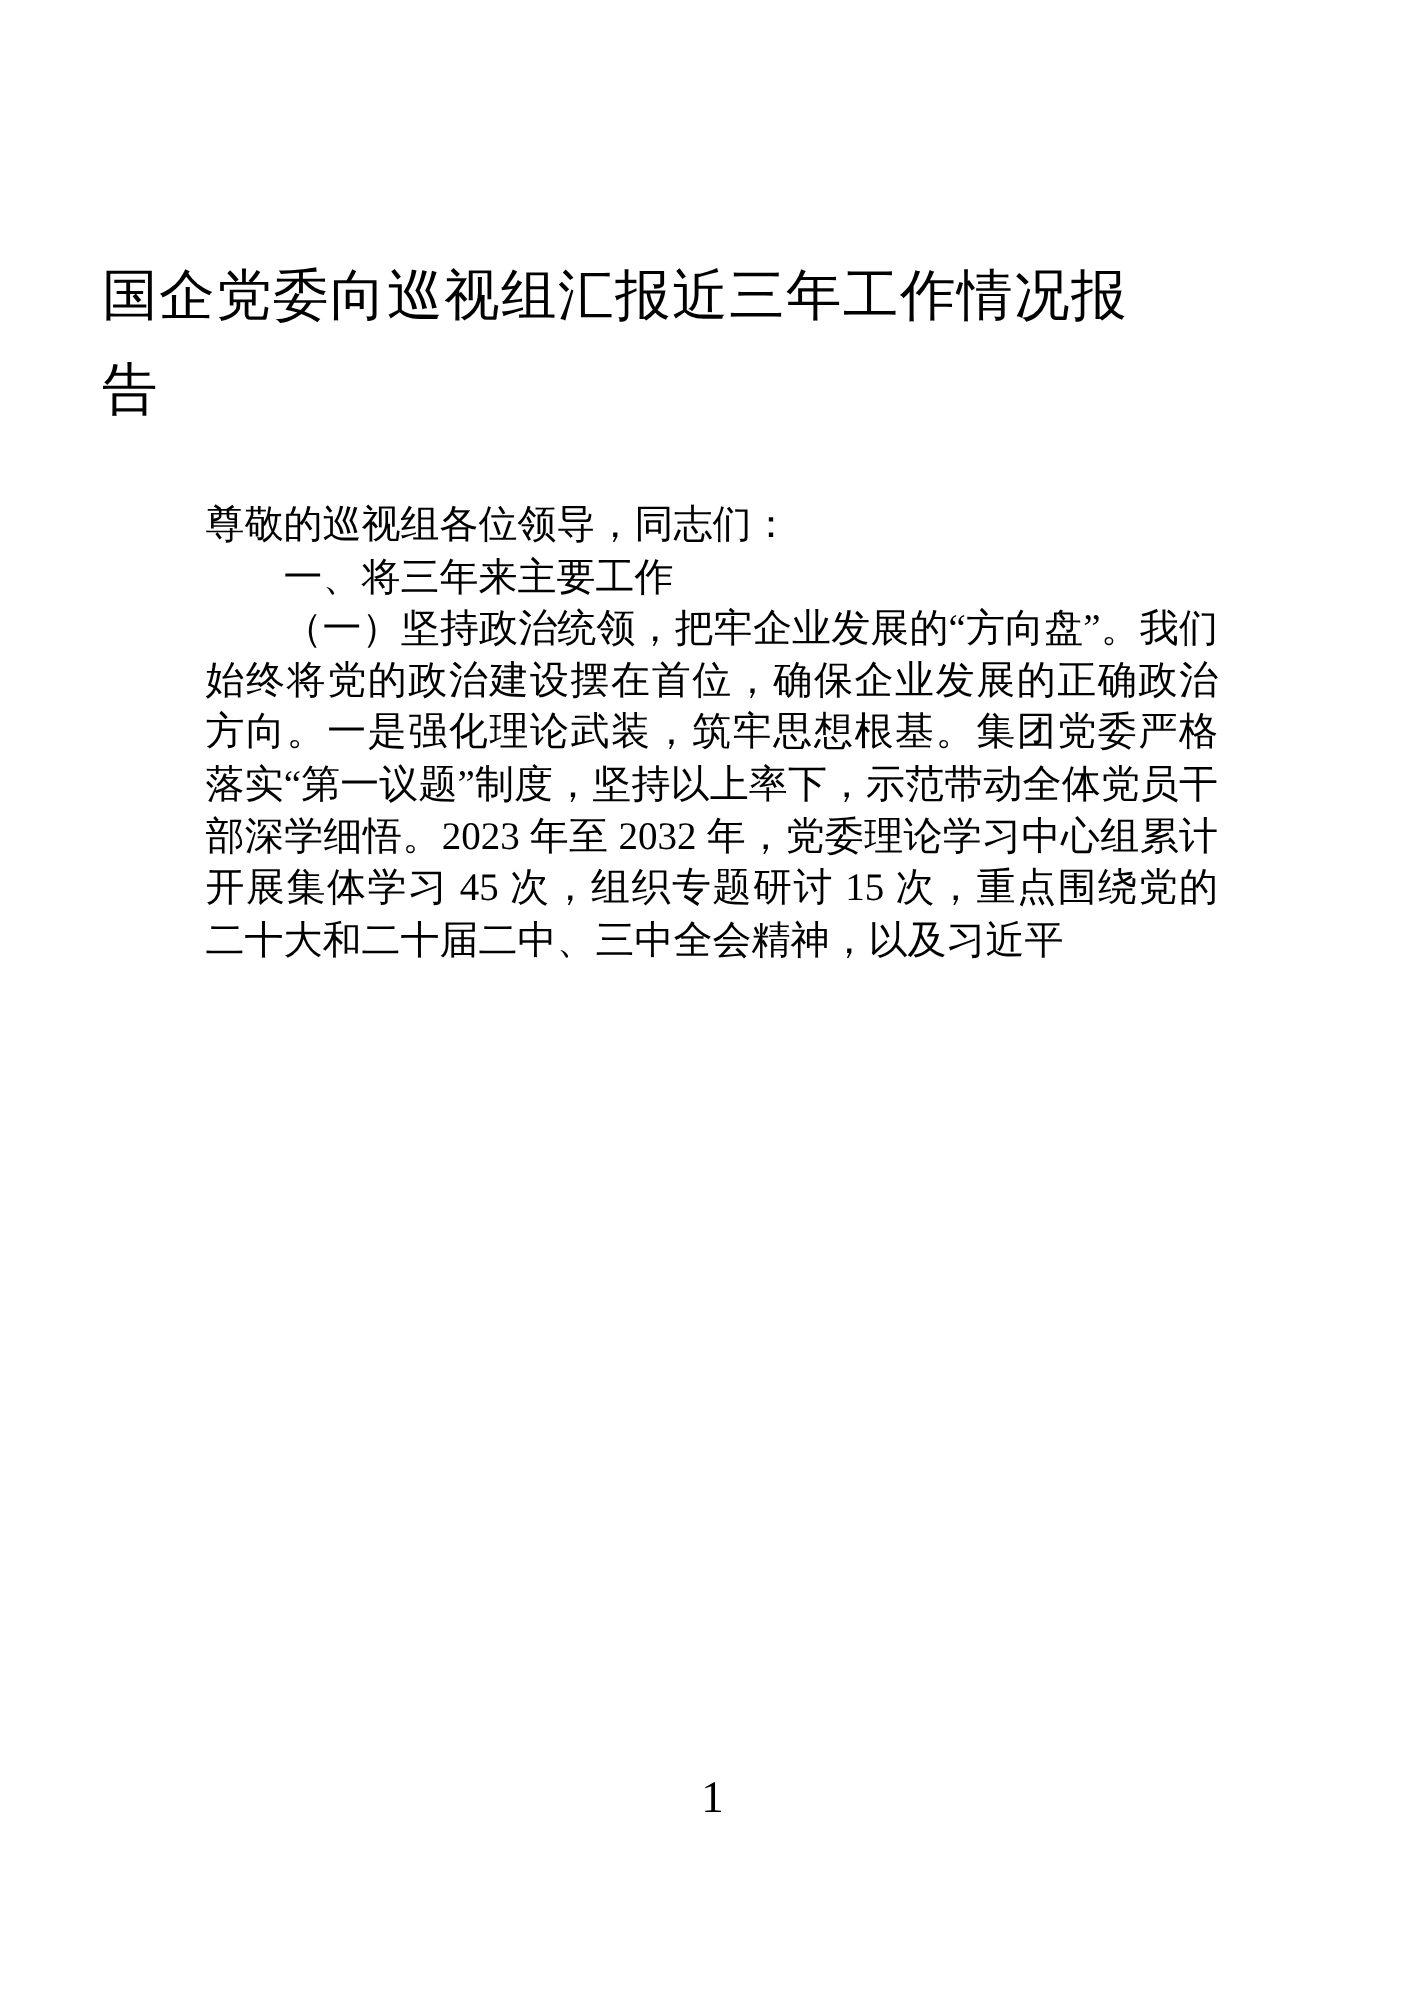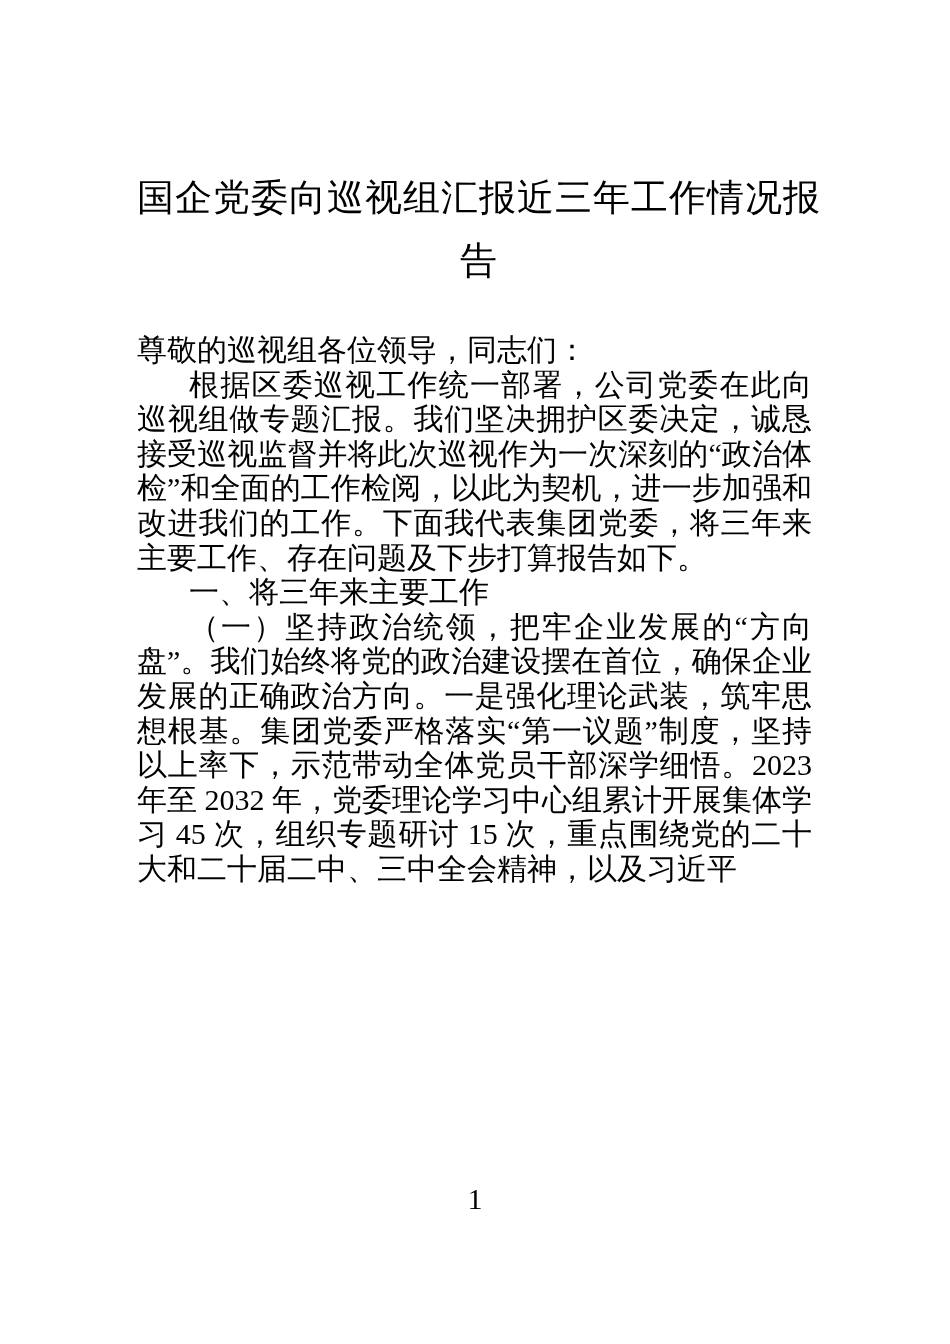--- a/index.html
+++ b/index.html
@@ -12,39 +12,39 @@
     width: 950px;
     height: 1344px;
     background: #ffffff;
     color: #000000;
     overflow: hidden;
     font-family: "Liberation Serif", serif;
   }
   .doc-title {
     position: absolute;
     top: 166px;
-    left: 79px;
+    left: 68px;
     width: 800px;
     margin: 0;
-    text-align: center;
+    text-align: left;
     font-size: 37px;
     line-height: 63px;
     font-weight: normal;
     letter-spacing: 1px;
     font-family: Liberation Serif, serif;
   }
   .doc-title .title-line {
     display: block;
   }
   .doc-body {
     position: absolute;
     top: 333px;
     left: 137px;
     width: 675px;
-    font-size: 30px;
+    font-size: 26px;
     line-height: 34.6px;
     text-align: justify;
     text-justify: inter-ideograph;
   }
   .para {
     margin: 0;
     padding: 0;
     text-indent: 52px;
   }
   .para.no-indent {
@@ -65,21 +65,20 @@
 
 <div class="page">
 
   <h1 class="doc-title">
     <span class="title-line">国企党委向巡视组汇报近三年工作情况报</span>
     <span class="title-line">告</span>
   </h1>
 
   <div class="doc-body">
     <p class="para no-indent">尊敬的巡视组各位领导，同志们：</p>
-    <p class="para">根据区委巡视工作统一部署，公司党委在此向巡视组做专题汇报。我们坚决拥护区委决定，诚恳接受巡视监督并将此次巡视作为一次深刻的“政治体检”和全面的工作检阅，以此为契机，进一步加强和改进我们的工作。下面我代表集团党委，将三年来主要工作、存在问题及下步打算报告如下。</p>
     <p class="para">一、将三年来主要工作</p>
     <p class="para">（一）坚持政治统领，把牢企业发展的“方向盘”。我们始终将党的政治建设摆在首位，确保企业发展的正确政治方向。一是强化理论武装，筑牢思想根基。集团党委严格落实“第一议题”制度，坚持以上率下，示范带动全体党员干部深学细悟。2023 年至 2032 年，党委理论学习中心组累计开展集体学习 45 次，组织专题研讨 15 次，重点围绕党的二十大和二十届二中、三中全会精神，以及习近平</p>
   </div>
 
   <div class="page-footer">
     <span>1</span>
   </div>
 
 </div>
 

